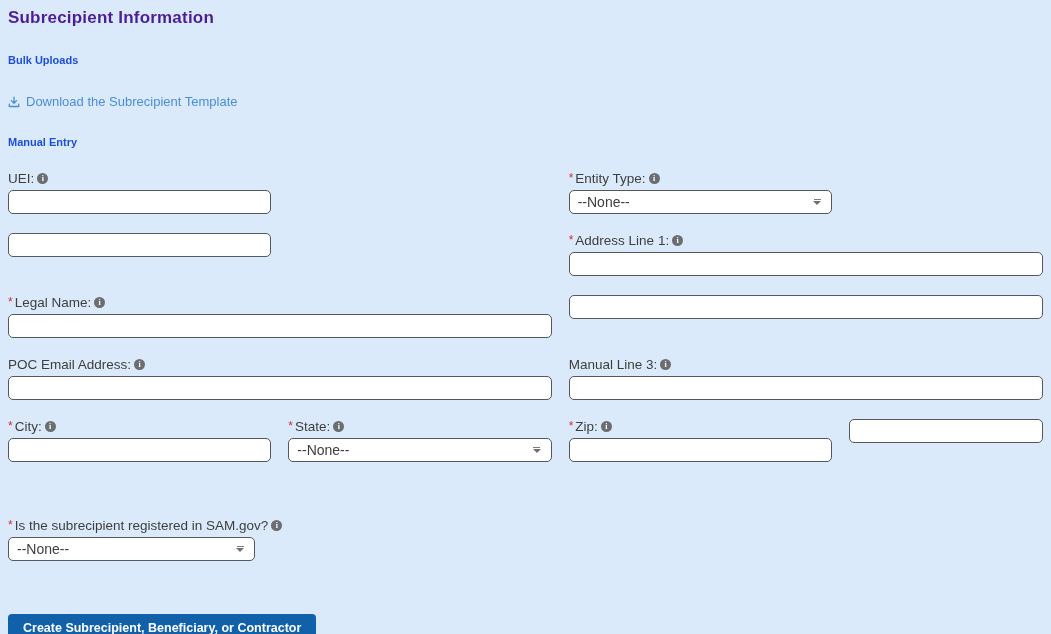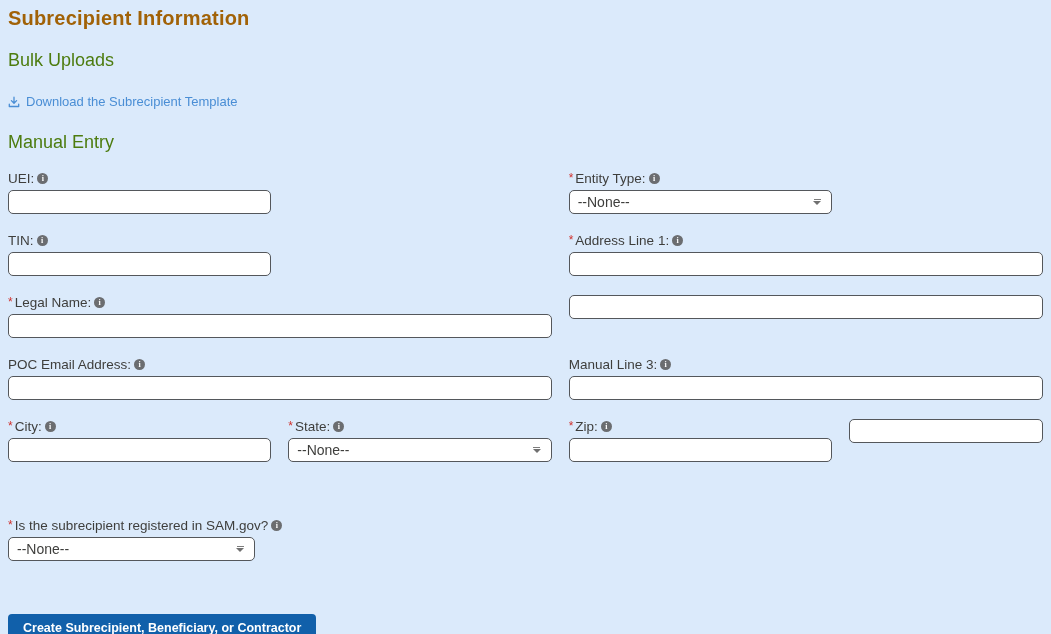--- a/index.html
+++ b/index.html
@@ -6,25 +6,25 @@
   html,body { margin:0; padding:0; }
   body {
     width:1051px; height:634px;
     background:#dbeafb;
     font-family:"Liberation Sans", sans-serif;
     color:#3e3e3c;
     padding:8px;
     overflow:hidden;
   }
   .page-title {
-    font-size:20px; font-weight:700; color:#a16207;
+    font-size:17px; font-weight:700; color:#4c1d95;
     margin:0; line-height:20px; letter-spacing:0.2px;
   }
   .section-heading {
-    font-size:18px; font-weight:400; color:#4d7c0f; line-height:16px;
+    font-size:11px; font-weight:700; color:#1d4ed8; line-height:16px;
   }
   .bulk-heading { margin-top:24px; }
   .manual-heading { margin-top:25px; }
   .links-row { margin-top:26px; display:flex; align-items:center; height:15px; }
   .tmpl-link {
     display:inline-flex; align-items:center; gap:6px;
     color:#4a8ed5; font-size:13px; text-decoration:none; cursor:pointer; line-height:15px;
   }
   .tmpl-link svg { display:block; }
 
@@ -129,24 +129,20 @@
     <div class="select">
       <span>--None--</span>
       <span class="caret">
           <span class="bar"></span>
           <span class="tri"></span>
         </span>
     </div>
   </div>
 
   <div class="c1">
-    <div class="lbl">
-      <span>TIN:</span>
-      <span class="info-icon"></span>
-    </div>
     <input class="text-input" type="text" value="" style="">
   </div>
   <div class="c3s2">
     <div class="lbl">
       <span class="req">*</span>
       <span>Address Line 1:</span>
       <span class="info-icon"></span>
     </div>
     <input class="text-input" type="text" value="" style="">
   </div>

